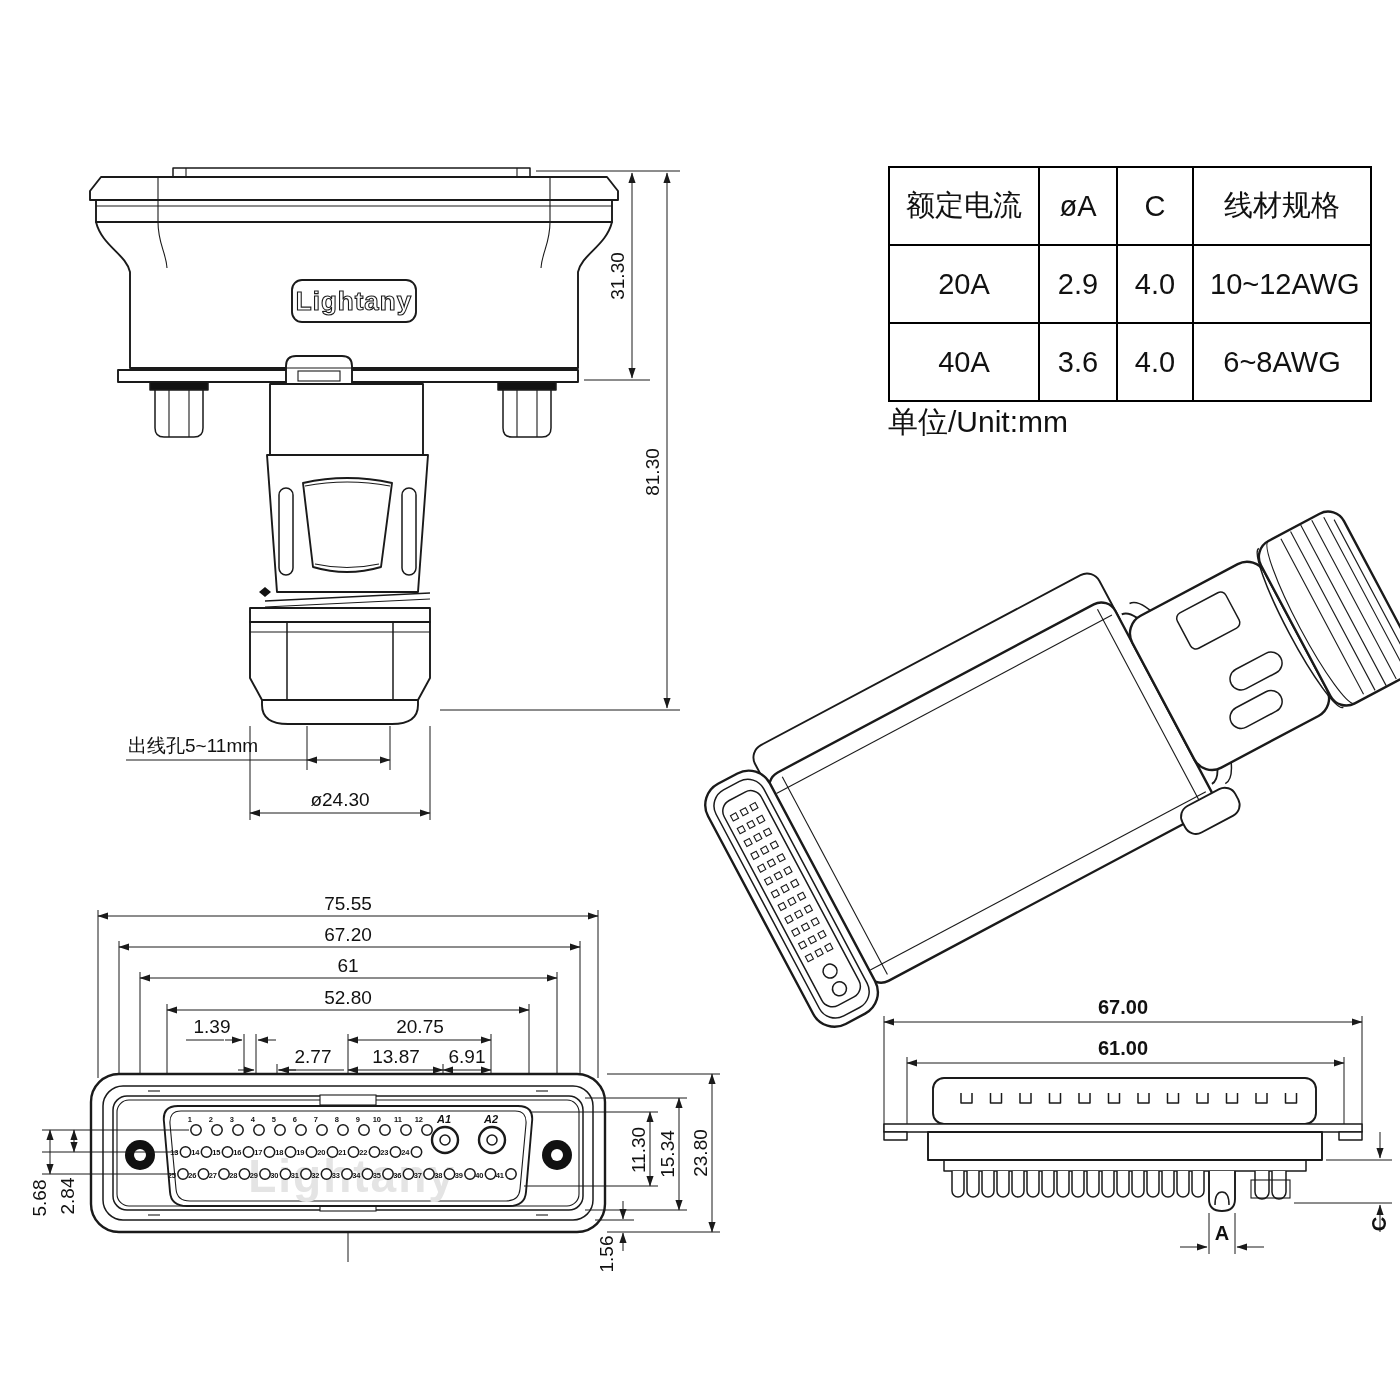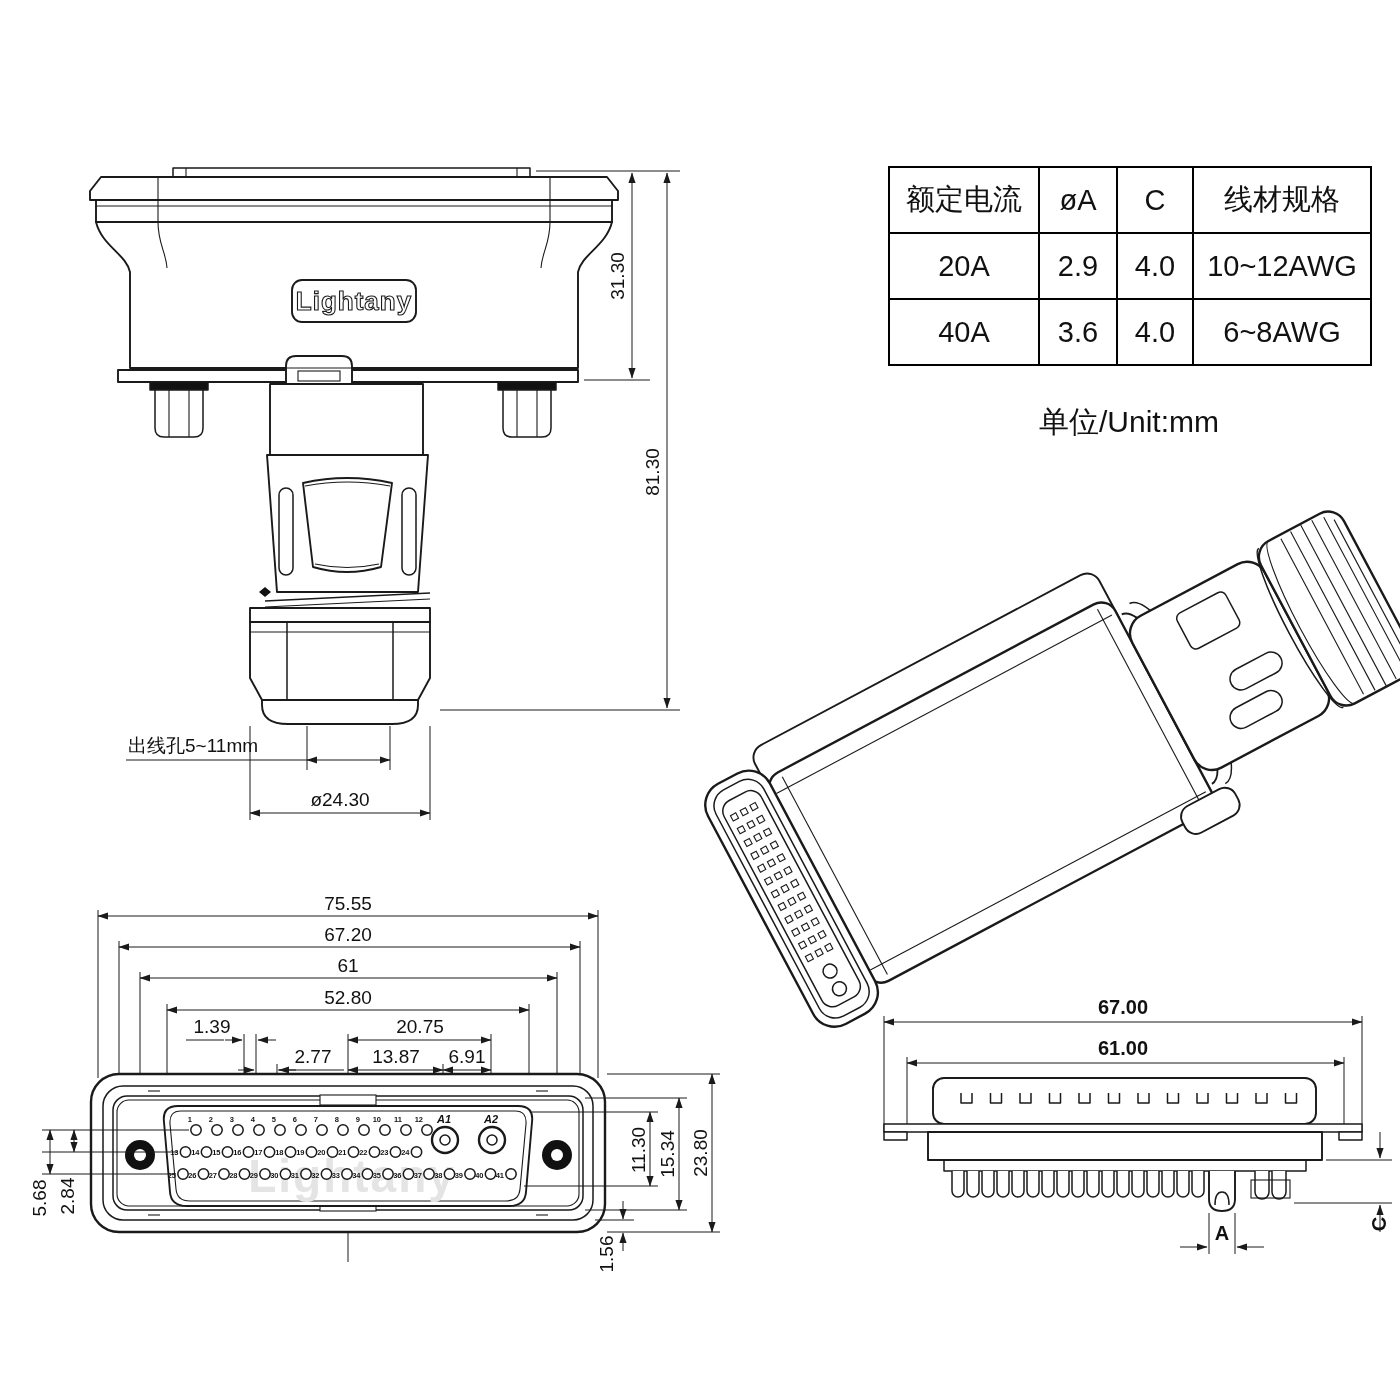--- a/index.html
+++ b/index.html
@@ -16,22 +16,22 @@
   .bk{fill:#111;}
   .dimt{font-size:19px;}
   .dimtb{font-size:20px;font-weight:bold;}
   .pn{font-size:7.5px;font-weight:bold;}
   .pp{font-size:11px;font-weight:bold;font-style:italic;}
   .wm{font-size:46px;font-weight:bold;fill:#e4e4e4;letter-spacing:2px;}
   .logo{font-size:26px;font-weight:bold;fill:#fff;stroke:#1a1a1a;stroke-width:1.1;letter-spacing:1px;}
   .tablewrap{position:absolute;left:888px;top:166px;width:482px;}
   table.spec{border-collapse:collapse;width:482px;table-layout:fixed;}
   table.spec th,table.spec td{border:2px solid #000;text-align:center;font-size:29px;
-      font-weight:normal;height:44px;padding:10px;white-space:nowrap;overflow:hidden;}
-  .unitnote{position:absolute;left:888px;top:402px;width:482px;text-align:center;font-size:30px;}
+      font-weight:normal;height:44px;padding:16px;white-space:nowrap;overflow:hidden;}
+  .unitnote{position:absolute;left:888px;top:402px;width:482px;text-align:left;font-size:30px;}
 </style>
 </head>
 <body>
 
 <div id="page">
 
 <svg width="1400" height="1400" viewBox="0 0 1400 1400">
   <defs>
     <marker id="ar" viewBox="0 0 10 8" refX="9.5" refY="4" markerWidth="11" markerHeight="9" orient="auto-start-reverse">
       <path d="M0,0.6 L10,4 L0,7.4 Z" fill="#1a1a1a"></path>

